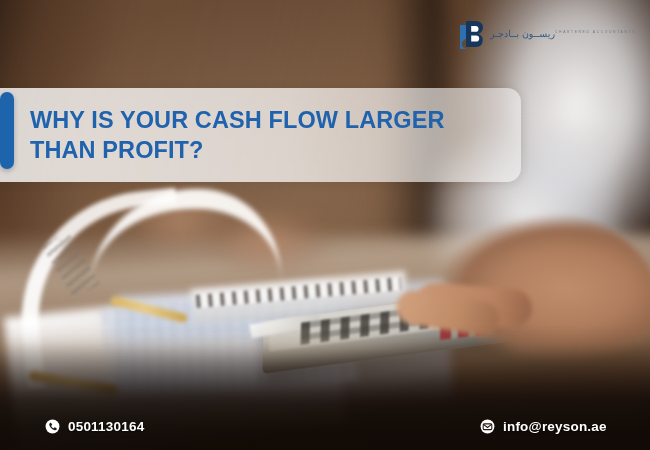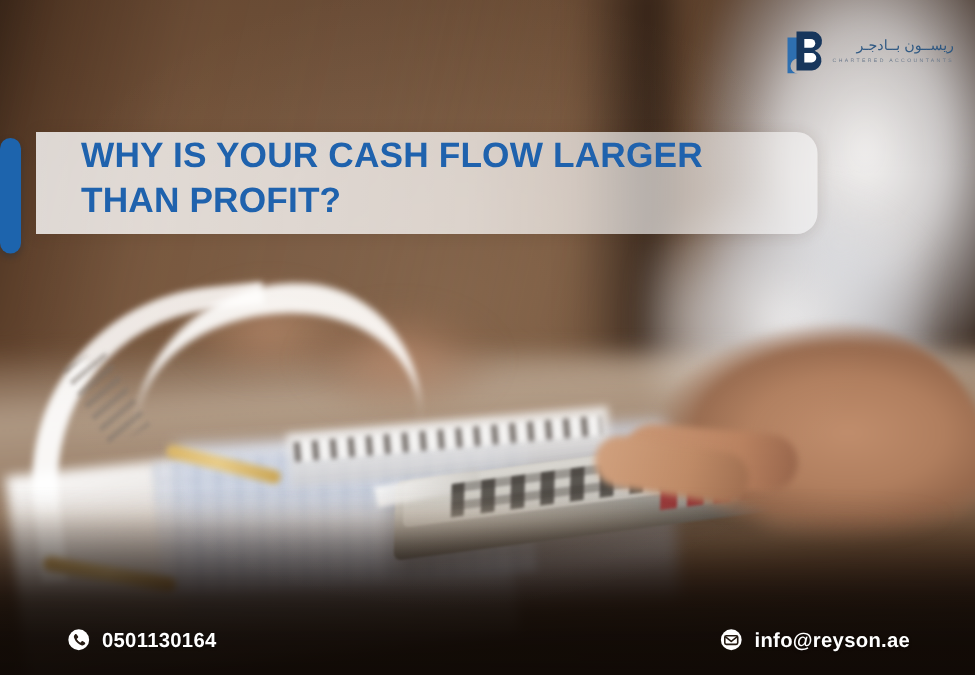--- a/index.html
+++ b/index.html
@@ -361,21 +361,21 @@
     gap: 5px;
   }
   .logo-mark {
     width: 27px;
     height: 29px;
     position: relative;
     flex: none;
   }
   .logo-words {
     display: flex;
-    flex-direction: column;
+    flex-direction: row;
     line-height: 1;
     justify-content: flex-end;
   }
   .logo-arabic {
     font-size: 9.5px;
     color: #25527f;
     letter-spacing: 0.5px;
     text-align: right;
     direction: rtl;
     height: 11px;
@@ -396,32 +396,31 @@
     white-space: nowrap;
     text-transform: uppercase;
   }
 
   
   .title-band {
     position: absolute;
     left: 0;
     top: 88px;
     width: 521px;
-    height: 68px;
+    height: 94px;
     background: linear-gradient(90deg,
       rgba(255,255,255,0.80) 0%,
       rgba(255,255,255,0.72) 55%,
       rgba(255,255,255,0.60) 84%,
       rgba(255,255,255,0.48) 100%);
     border-radius: 0 14px 14px 0;
     backdrop-filter: blur(2px);
     box-shadow: 0 1px 10px rgba(60,40,25,0.13);
     display: flex;
-    align-items: flex-start;
-    margin-left: 24px;
+    align-items: center;
   }
   .title-accent {
     position: absolute;
     left: 0;
     top: 92px;
     width: 14px;
     height: 77px;
     background: #1d64ad;
     border-radius: 7px;
     box-shadow: 0 2px 5px rgba(10,40,70,0.3);

